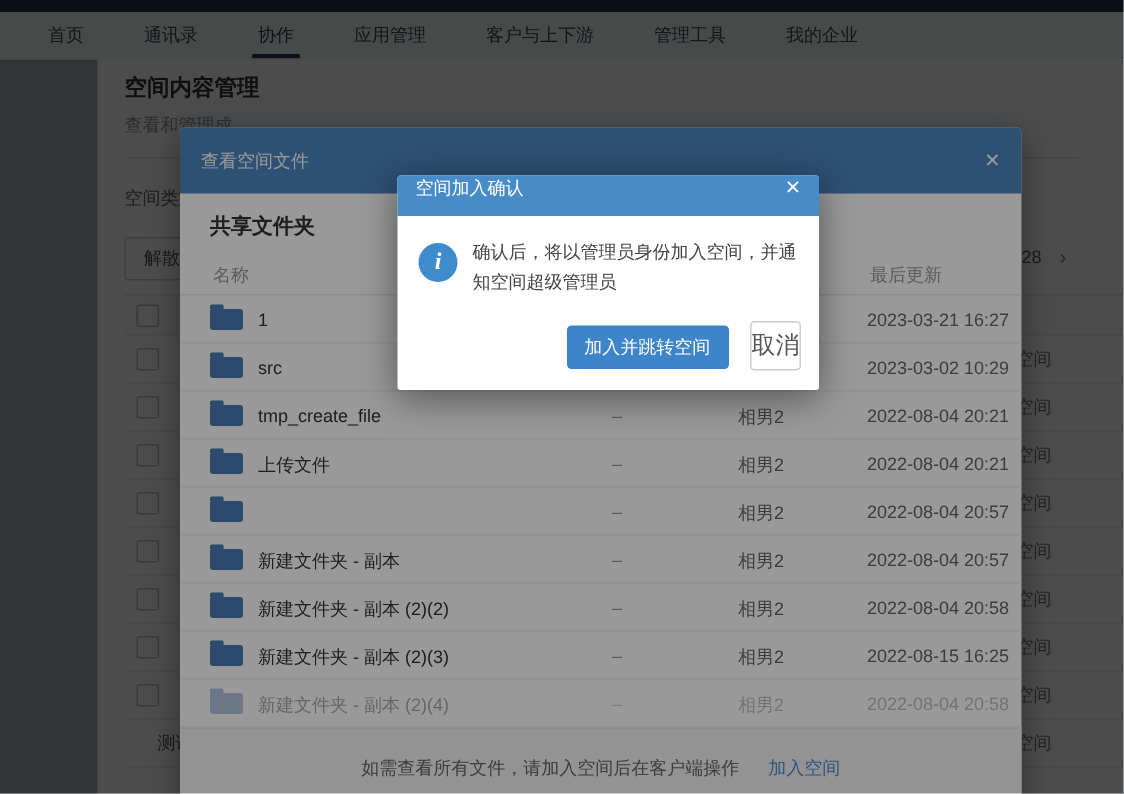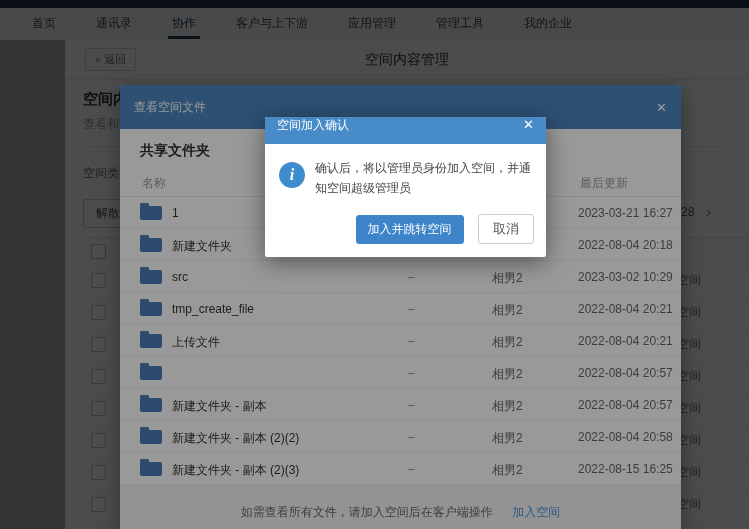--- a/index.html
+++ b/index.html
@@ -93,43 +93,39 @@
   .d-close { color:#fff; font-size:13px; font-weight:bold; cursor:pointer; }
   .d-body { display:flex; padding:15px 13px 6px 14px; }
   .info-icon { flex:none; width:26px; height:26px; border-radius:50%; background:#3f8ccc;
     color:#fff; font-family:"Liberation Serif","DejaVu Serif",serif; font-style:italic;
     font-weight:bold; font-size:16px; display:flex; align-items:center; justify-content:center;
     margin-right:10px; margin-top:3px; }
   .d-msg { margin:0; font-size:12px; color:#444; line-height:1.65; width:228px; }
   .d-footer { text-align:right; padding:9px 12px 13px; }
   .btn-primary { background:#3e84c8; color:#fff; border:1px solid #3e84c8; font-size:12px;
     padding:5px 11px; border-radius:3px; margin-right:10px; cursor:pointer; font-family:inherit; }
-  .btn-ghost { background:#fff; color:#555; border:1px solid #ccc; font-size:13px;
-    padding:5px 14px; border-radius:3px; cursor:pointer; font-family:inherit; }
+  .btn-ghost { background:#fff; color:#555; border:1px solid #ccc; font-size:16px;
+    padding:5px 0; border-radius:3px; cursor:pointer; font-family:inherit; }
 </style>
 </head>
 <body>
 
 <div class="topbar"></div>
 
 <div class="nav">
   <div class="nav-item">首页</div>
   <div class="nav-item">通讯录</div>
   <div class="nav-item active">协作</div>
+  <div class="nav-item">应用管理</div>
   <div class="nav-item">客户与上下游</div>
-  <div class="nav-item">应用管理</div>
   <div class="nav-item">管理工具</div>
   <div class="nav-item">我的企业</div>
 </div>
 
 <div class="content">
-  <div class="content-header">
-    <button class="back-btn">« 返回</button>
-    <div class="page-title">空间内容管理</div>
-  </div>
   <div class="panel">
     <div class="sec-title">空间内容管理</div>
     <div class="sec-desc">查看和管理成</div>
     <div class="divider"></div>
     <div class="type-row">
       <span>空间类型:</span>
       <span class="select-box"></span>
     </div>
     <div class="toolbar-row">
       <button class="dissolve-btn">解散空间</button>
@@ -208,27 +204,20 @@
     </div>
     <div class="f-row">
       <span class="folder"></span>
       <span class="f-name">1</span>
       <span class="f-size">–</span>
       <span class="f-owner">相男2</span>
       <span class="f-upd">2023-03-21 16:27</span>
     </div>
     <div class="f-row">
       <span class="folder"></span>
-      <span class="f-name">新建文件夹</span>
-      <span class="f-size">–</span>
-      <span class="f-owner">相男2</span>
-      <span class="f-upd">2022-08-04 20:18</span>
-    </div>
-    <div class="f-row">
-      <span class="folder"></span>
       <span class="f-name">src</span>
       <span class="f-size">–</span>
       <span class="f-owner">相男2</span>
       <span class="f-upd">2023-03-02 10:29</span>
     </div>
     <div class="f-row">
       <span class="folder"></span>
       <span class="f-name">tmp_create_file</span>
       <span class="f-size">–</span>
       <span class="f-owner">相男2</span>

